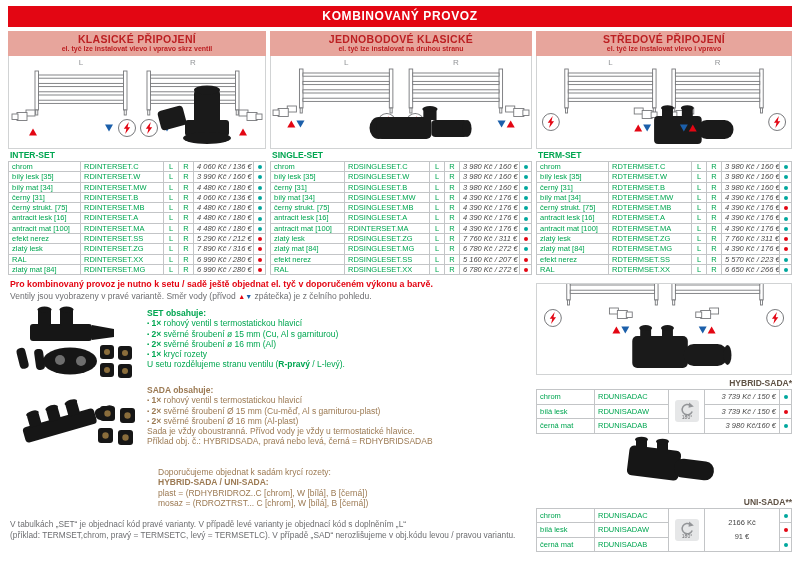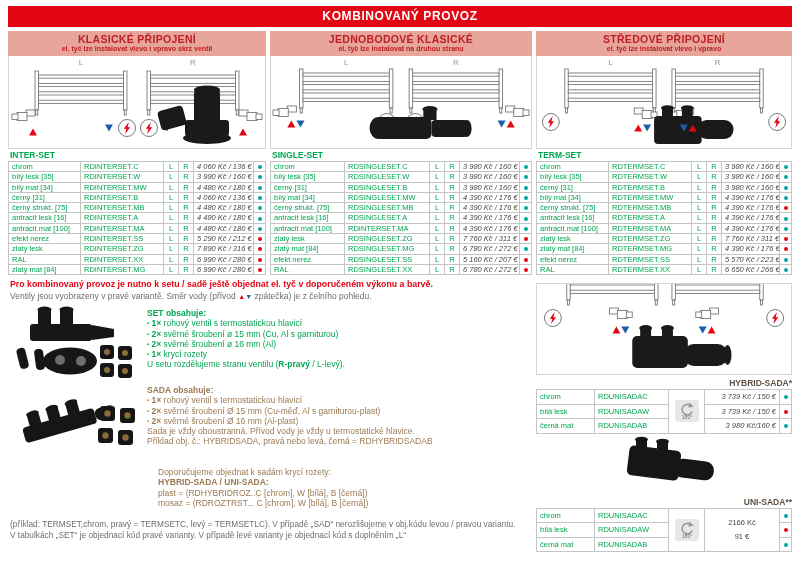--- a/index.html
+++ b/index.html
@@ -677,17 +677,17 @@
           <tr>
             <td class="name">černá mat</td>
             <td class="code">RDUNISADAB</td>
             <td class="dot"><span class="dot-mark" style="background:#00a79d"></span></td>
           </tr>
         </tbody>
     </table>
   </div>
 
   <div class="footer-note">
+    <div>V tabulkách „SET“ je objednací kód pravé varianty. V případě levé varianty  je objednací kód s doplněním „L“</div>
     <div>(příklad: TERMSET,chrom, pravý = TERMSETC, levý = TERMSETLC).  V případě „SAD“ nerozlišujeme v obj.kódu levou / pravou variantu.</div>
-    <div>V tabulkách „SET“ je objednací kód pravé varianty. V případě levé varianty  je objednací kód s doplněním „L“</div>
   </div>
 
 </div>
 
 </body></html>

